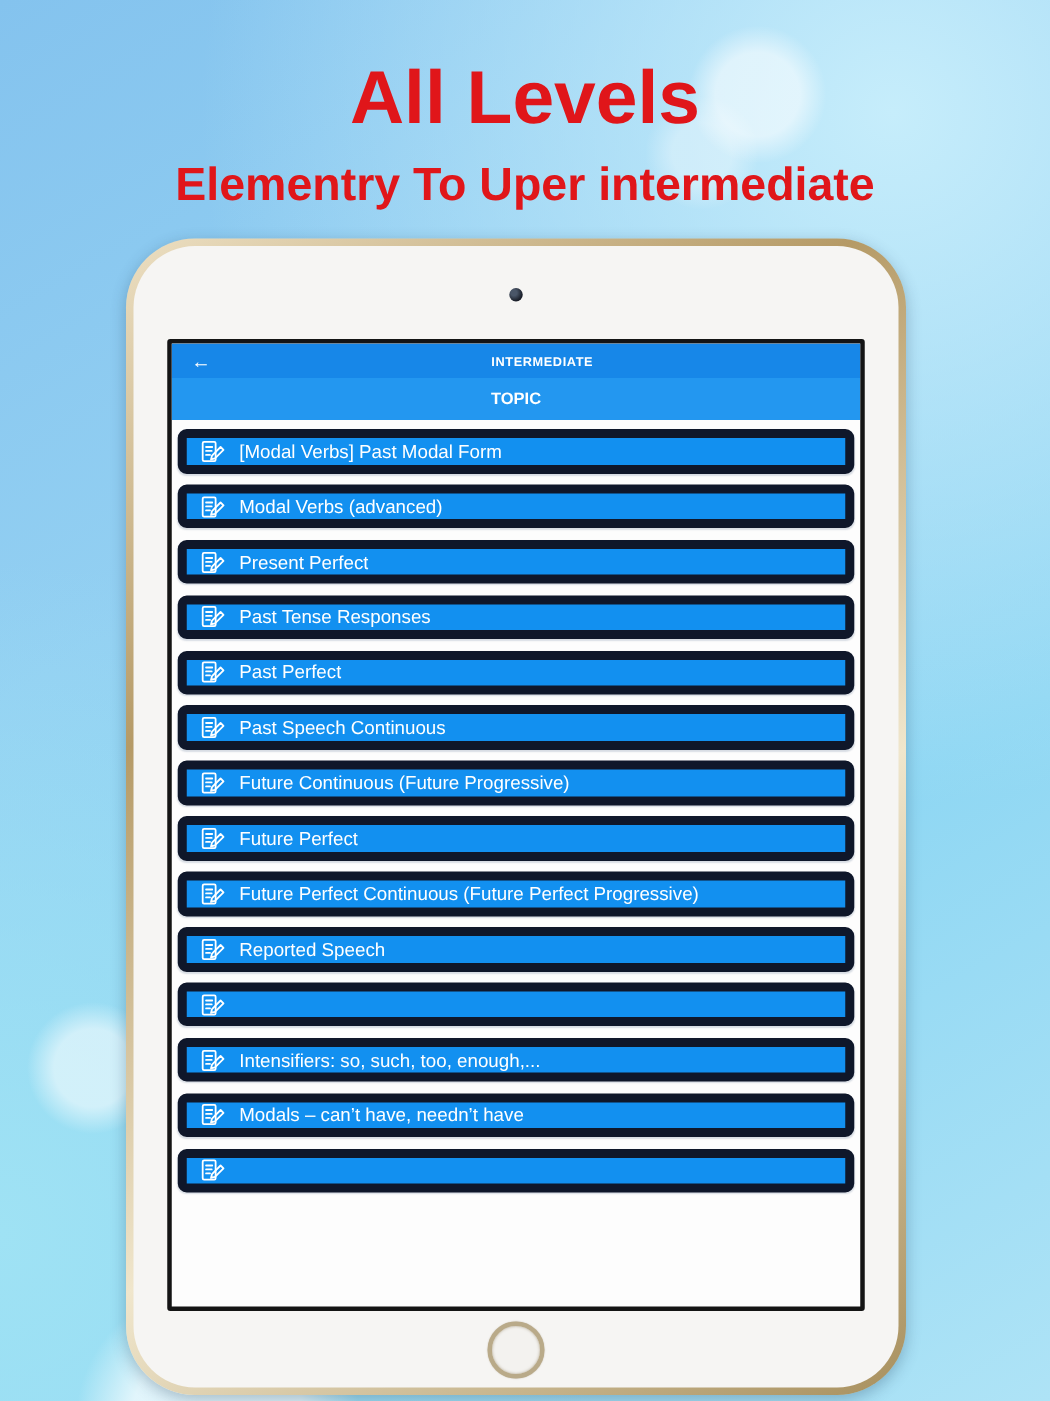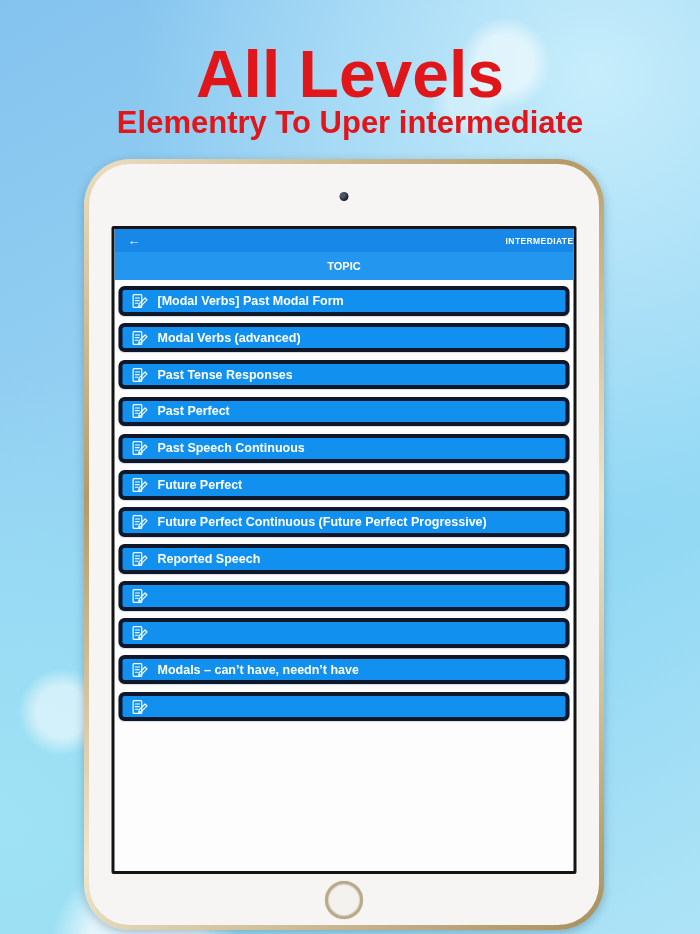--- a/index.html
+++ b/index.html
@@ -10,21 +10,21 @@
       radial-gradient(circle at 505px 63px, rgba(255,255,255,.55) 0 28px, rgba(255,255,255,0) 46px),
       radial-gradient(circle at 468px 102px, rgba(255,255,255,.35) 0 20px, rgba(255,255,255,0) 38px),
       radial-gradient(circle at 62px 712px, rgba(255,255,255,.55) 0 26px, rgba(255,255,255,0) 44px),
       radial-gradient(circle at 145px 950px, rgba(255,255,255,.7) 0 58px, rgba(255,255,255,0) 95px),
       radial-gradient(120% 90% at 85% 8%, #c6edfb 0%, rgba(198,237,251,0) 55%),
       radial-gradient(100% 80% at 0% 88%, #9fe2f4 0%, rgba(159,226,244,0) 60%),
       linear-gradient(150deg,#84c3ee 0%,#93d0f2 35%,#8fd7f3 65%,#aee3f6 100%);
   }
   .title{
     position:absolute;top:36px;left:0;width:100%;text-align:center;margin:0;
-    color:var(--title-red,#e0161a);font-size:66px;font-weight:bold;letter-spacing:0px;
+    color:var(--title-red,#e0161a);font-size:50px;font-weight:bold;letter-spacing:0px;
   }
   .subtitle{
     position:absolute;top:105px;left:0;width:100%;text-align:center;margin:0;
     color:var(--title-red,#e0161a);font-size:31px;font-weight:bold;
   }
   .tablet{
     position:absolute;left:84px;top:159px;width:520px;height:771px;
     border-radius:46px;padding:5px;box-sizing:border-box;
     background:linear-gradient(145deg,#ecdfc2 0%,#b59a66 30%,#f0e6cc 62%,#a8905e 100%);
     box-shadow:0 3px 10px rgba(30,60,90,.30);
@@ -42,41 +42,40 @@
     position:absolute;top:62px;left:50%;transform:translateX(-50%);
     width:465px;height:648px;box-sizing:border-box;
     background:#fdfdfd;border:3px solid #141414;border-radius:2px;
     display:flex;flex-direction:column;overflow:hidden;
   }
   .navbar{
     height:23px;flex:0 0 23px;background:var(--nav-blue,#1787e8);
     display:flex;align-items:center;position:relative;color:#fff;
   }
   .back{position:absolute;left:13px;font-size:13px;line-height:1;cursor:pointer;}
-  .navtitle{width:100%;text-align:right;font-size:8.5px;font-weight:bold;letter-spacing:.4px;padding-left:35px;}
+  .navtitle{width:100%;text-align:center;font-size:8.5px;font-weight:bold;letter-spacing:.4px;padding-left:35px;}
   .tabs{
     height:21px;flex:0 0 21px;background:var(--tab-bar-blue,#2397f0);
     display:flex;padding:14px;box-sizing:border-box;
   }
   .tab{
     flex:1;display:flex;align-items:center;justify-content:center;
     color:#fff;font-size:11px;cursor:pointer;
   }
   .tab.selected{background:var(--tab-selected-blue,#0a7edb);border-radius:3px;font-weight:bold;}
   .list{
     flex:1;display:flex;flex-direction:column;gap:7.4px;
     padding:6px 4px 8px 4px;box-sizing:border-box;
   }
   .item{
     height:29.5px;flex:0 0 29.5px;box-sizing:border-box;
     background:var(--item-blue,#1290f0);
-    border:4px solid #0f172a;border-radius:6px;
+    border:6px solid #0f172a;border-radius:6px;
     display:flex;align-items:center;padding:0 8px;cursor:pointer;
     box-shadow:0 1px 1px rgba(0,40,90,.15);
-    font-weight:bold;
   }
   .item .icon{flex:0 0 18px;height:18px;display:flex;align-items:center;justify-content:center;}
   .item .label{margin-left:9px;color:#fff;font-size:12.5px;white-space:nowrap;overflow:hidden;}
   .home{
     position:absolute;left:50%;bottom:6px;transform:translateX(-50%);
     width:38px;height:38px;border-radius:50%;
     border:3px solid #b9aa89;box-sizing:border-box;
     box-shadow:inset 0 0 2px rgba(120,100,60,.5), 0 0 1px rgba(120,100,60,.4);
     background:#f3f2ef;cursor:pointer;
   }
@@ -127,20 +126,34 @@
           <path d="M6.5 8h5.5"></path>
           <path d="M6.5 11.5h5"></path>
           <path d="M6.5 15h3.5"></path>
           <path d="M11.8 15.6l7.6-7.6 2.6 2.6-7.6 7.6-3.5.9z"></path>
         </g>
       </svg>
     </span>
     <span class="label">Modal Verbs (advanced)</span>
   </div>
 
+  <div class="item">
+    <span class="icon">
+      <svg viewBox="0 0 24 24" width="18" height="18" aria-hidden="true">
+        <g fill="none" stroke="#ffffff" stroke-width="1.6" stroke-linejoin="round" stroke-linecap="round">
+          <rect x="3.5" y="3.5" width="11.5" height="17" rx="1.2"></rect>
+          <path d="M6.5 8h5.5"></path>
+          <path d="M6.5 11.5h5"></path>
+          <path d="M6.5 15h3.5"></path>
+          <path d="M11.8 15.6l7.6-7.6 2.6 2.6-7.6 7.6-3.5.9z"></path>
+        </g>
+      </svg>
+    </span>
+    <span class="label">Present Perfect</span>
+  </div>
 
 
   <div class="item">
     <span class="icon">
       <svg viewBox="0 0 24 24" width="18" height="18" aria-hidden="true">
         <g fill="none" stroke="#ffffff" stroke-width="1.6" stroke-linejoin="round" stroke-linecap="round">
           <rect x="3.5" y="3.5" width="11.5" height="17" rx="1.2"></rect>
           <path d="M6.5 8h5.5"></path>
           <path d="M6.5 11.5h5"></path>
           <path d="M6.5 15h3.5"></path>
@@ -175,20 +188,34 @@
           <path d="M6.5 8h5.5"></path>
           <path d="M6.5 11.5h5"></path>
           <path d="M6.5 15h3.5"></path>
           <path d="M11.8 15.6l7.6-7.6 2.6 2.6-7.6 7.6-3.5.9z"></path>
         </g>
       </svg>
     </span>
     <span class="label">Past Speech Continuous</span>
   </div>
 
+  <div class="item">
+    <span class="icon">
+      <svg viewBox="0 0 24 24" width="18" height="18" aria-hidden="true">
+        <g fill="none" stroke="#ffffff" stroke-width="1.6" stroke-linejoin="round" stroke-linecap="round">
+          <rect x="3.5" y="3.5" width="11.5" height="17" rx="1.2"></rect>
+          <path d="M6.5 8h5.5"></path>
+          <path d="M6.5 11.5h5"></path>
+          <path d="M6.5 15h3.5"></path>
+          <path d="M11.8 15.6l7.6-7.6 2.6 2.6-7.6 7.6-3.5.9z"></path>
+        </g>
+      </svg>
+    </span>
+    <span class="label">Future Continuous (Future Progressive)</span>
+  </div>
 
   <div class="item">
     <span class="icon">
       <svg viewBox="0 0 24 24" width="18" height="18" aria-hidden="true">
         <g fill="none" stroke="#ffffff" stroke-width="1.6" stroke-linejoin="round" stroke-linecap="round">
           <rect x="3.5" y="3.5" width="11.5" height="17" rx="1.2"></rect>
           <path d="M6.5 8h5.5"></path>
           <path d="M6.5 11.5h5"></path>
           <path d="M6.5 15h3.5"></path>
           <path d="M11.8 15.6l7.6-7.6 2.6 2.6-7.6 7.6-3.5.9z"></path>
@@ -247,20 +274,21 @@
       <svg viewBox="0 0 24 24" width="18" height="18" aria-hidden="true">
         <g fill="none" stroke="#ffffff" stroke-width="1.6" stroke-linejoin="round" stroke-linecap="round">
           <rect x="3.5" y="3.5" width="11.5" height="17" rx="1.2"></rect>
           <path d="M6.5 8h5.5"></path>
           <path d="M6.5 11.5h5"></path>
           <path d="M6.5 15h3.5"></path>
           <path d="M11.8 15.6l7.6-7.6 2.6 2.6-7.6 7.6-3.5.9z"></path>
         </g>
       </svg>
     </span>
+    <span class="label">Intensifiers: so, such, too, enough,...</span>
   </div>
 
   <div class="item">
     <span class="icon">
       <svg viewBox="0 0 24 24" width="18" height="18" aria-hidden="true">
         <g fill="none" stroke="#ffffff" stroke-width="1.6" stroke-linejoin="round" stroke-linecap="round">
           <rect x="3.5" y="3.5" width="11.5" height="17" rx="1.2"></rect>
           <path d="M6.5 8h5.5"></path>
           <path d="M6.5 11.5h5"></path>
           <path d="M6.5 15h3.5"></path>

